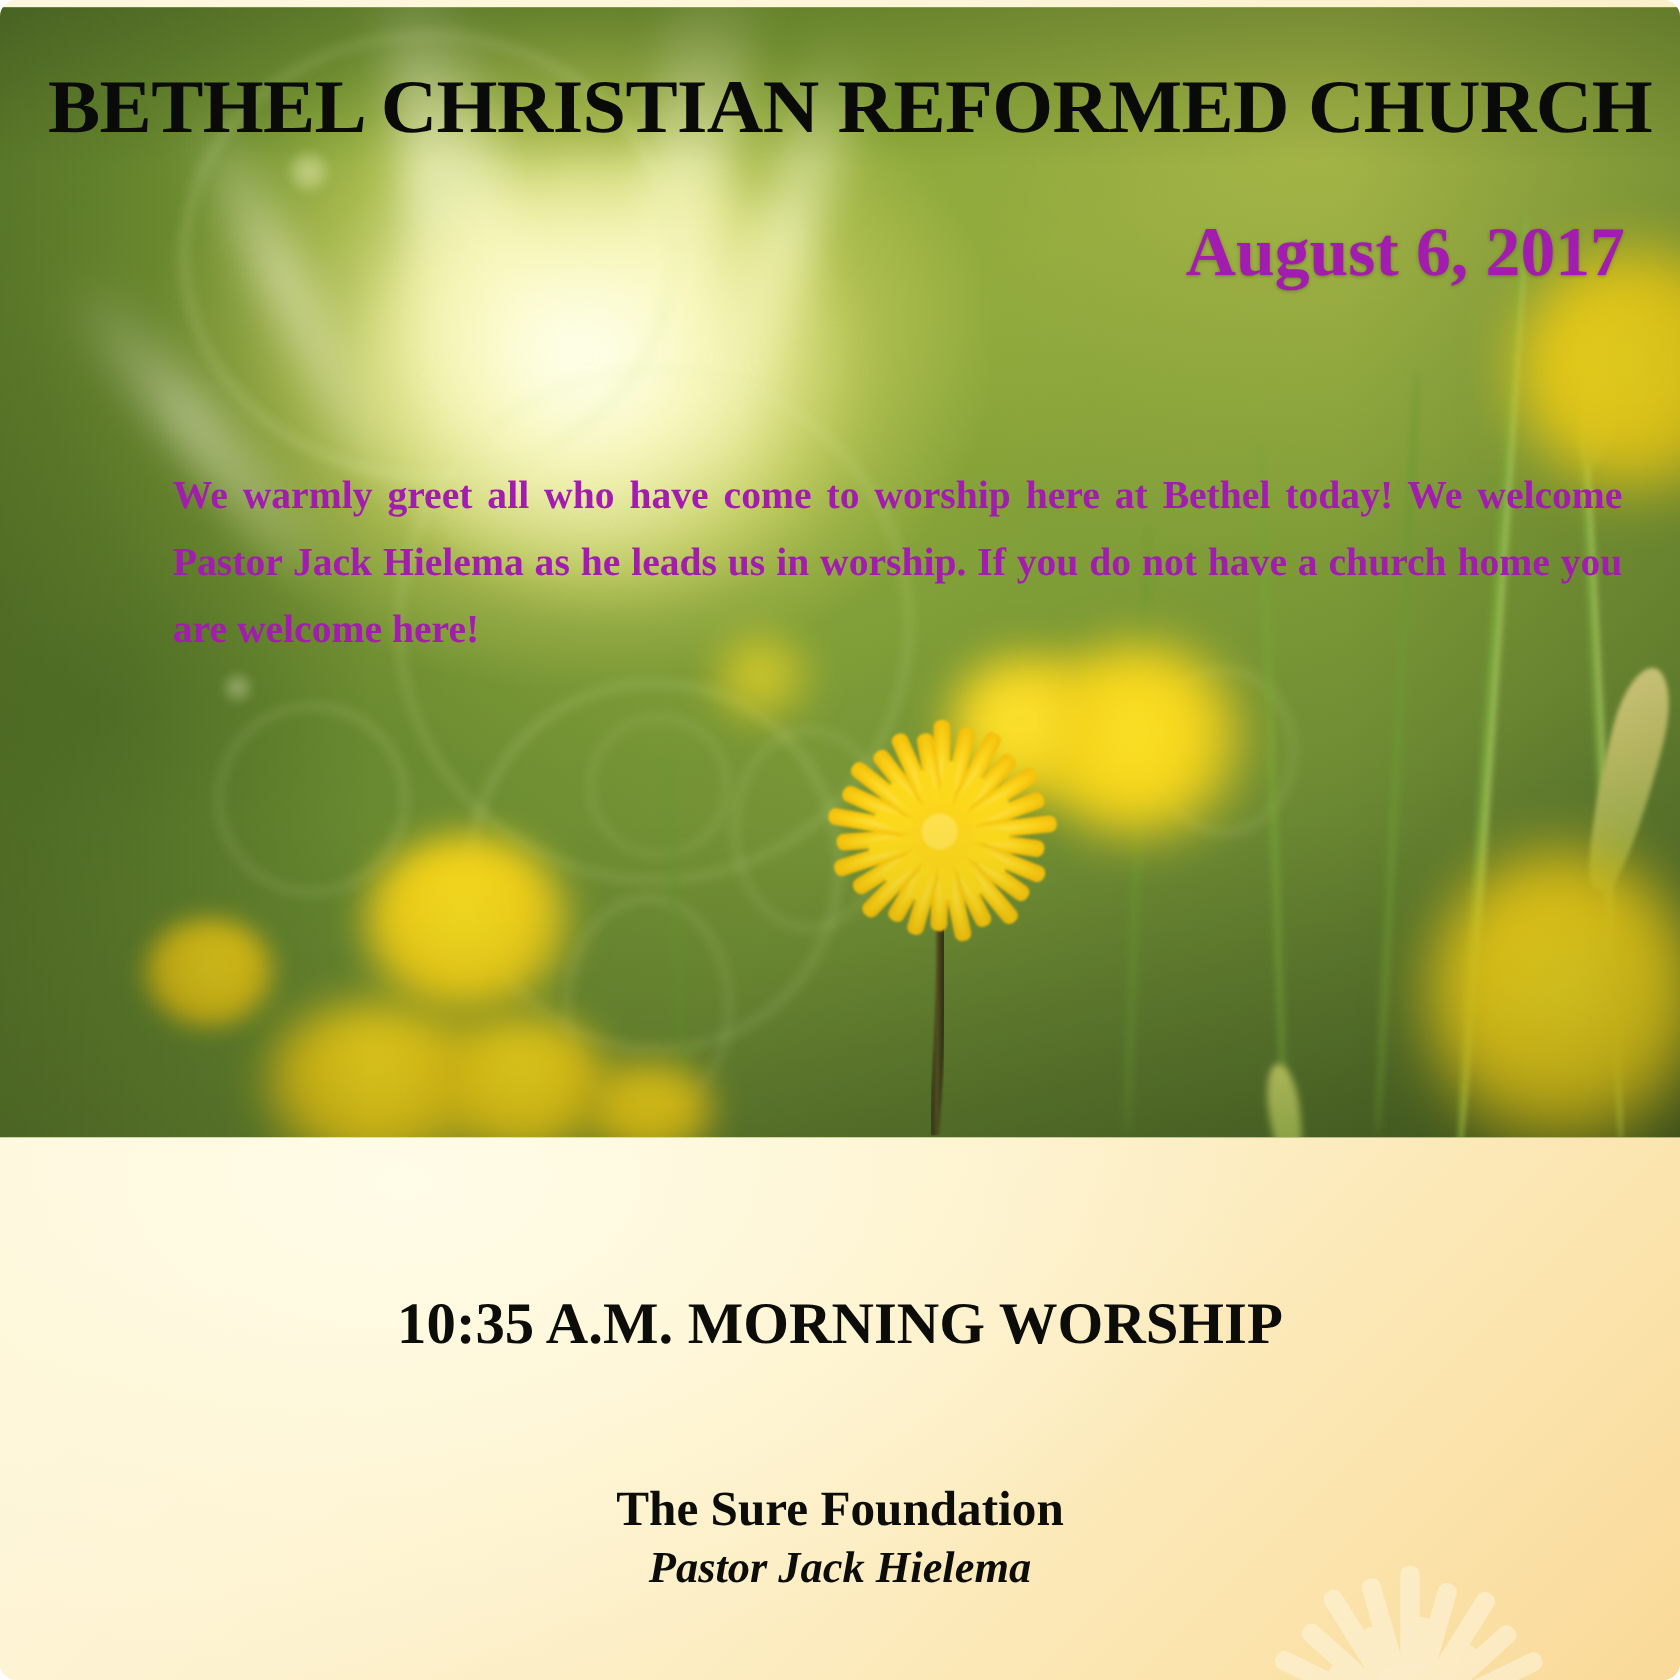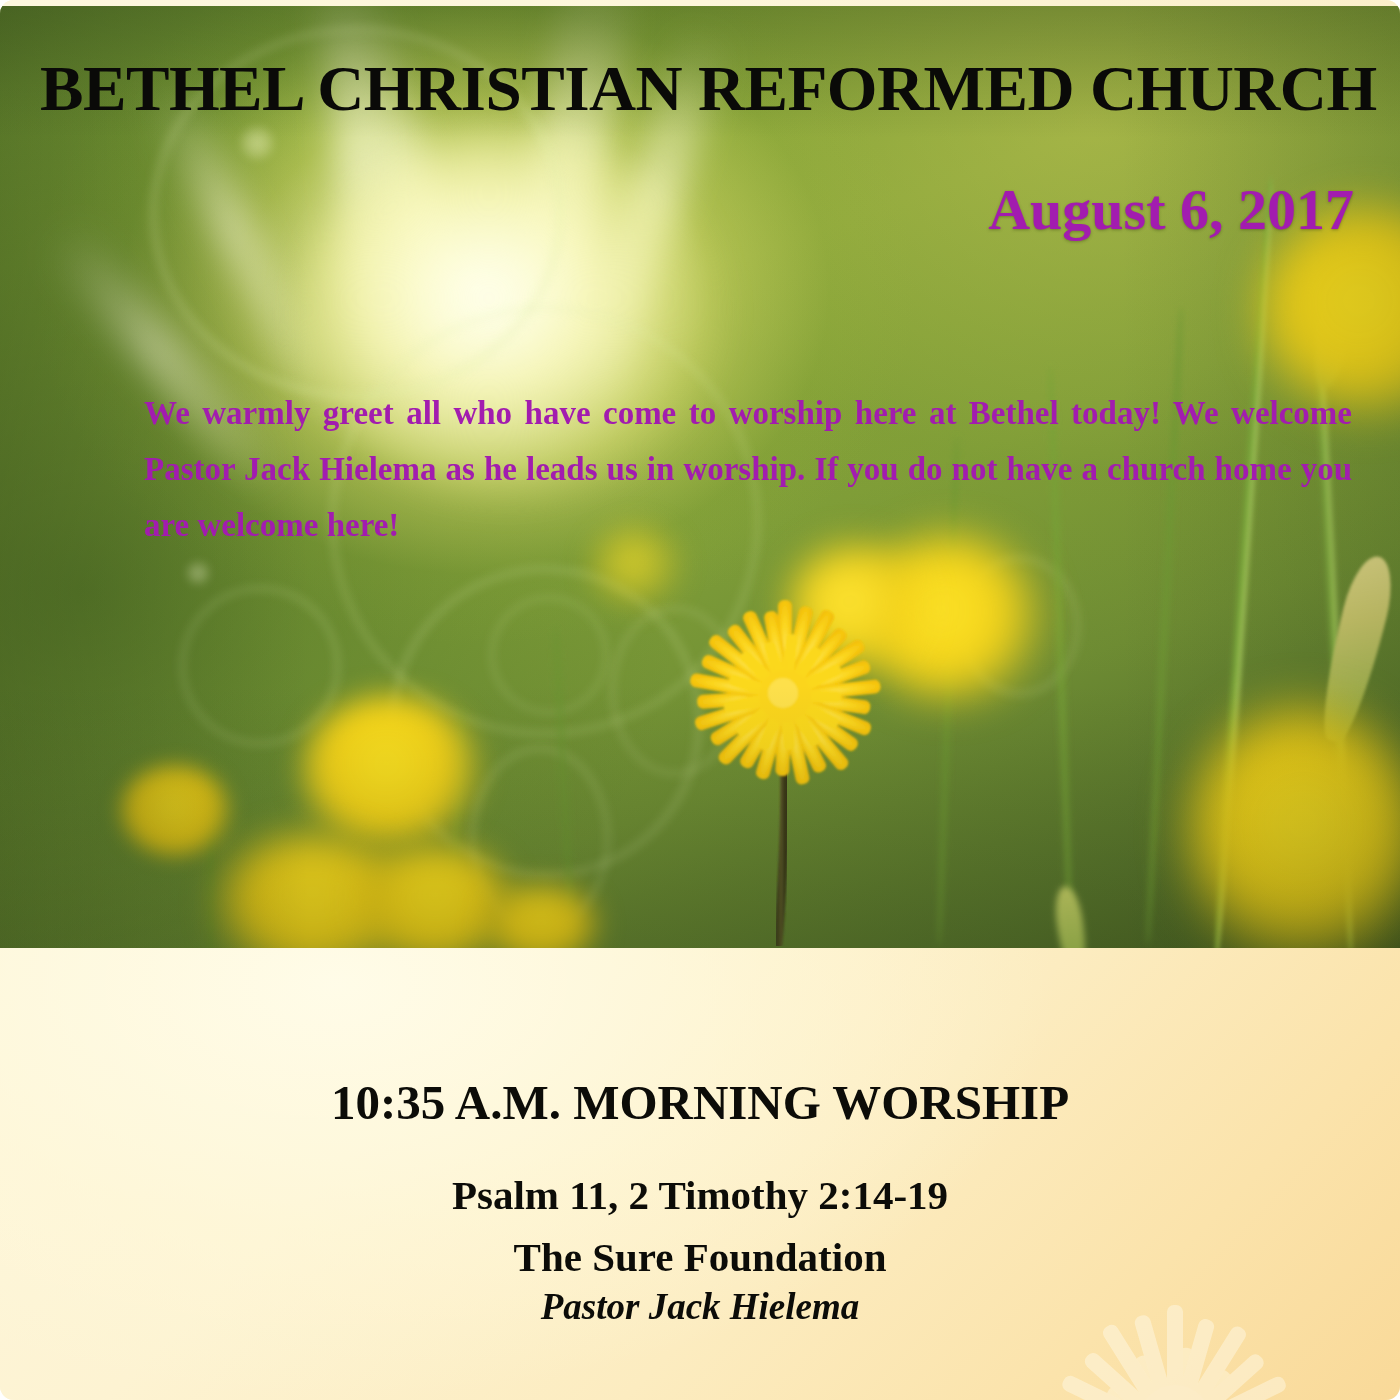--- a/index.html
+++ b/index.html
@@ -559,19 +559,18 @@
         <g transform="rotate(-88)">
             <rect x="-7" y="-76" width="14" height="76" rx="6"></rect>
           </g>
       </g>
       <circle cx="0" cy="-14" r="36" fill="#fffef6"></circle>
     </g>
   </svg>
 
   <div class="bottom-line" id="worship-time-line">10:35 A.M. MORNING WORSHIP</div>
 
-  <div class="bottom-line" id="scripture-line">Psalm 11, 2 Timothy 2:14-19</div>
 
   <div class="bottom-line" id="preacher-line">Pastor Jack Hielema</div>
 
   <div class="bottom-line" id="sermon-title-line">The Sure Foundation</div>
 
 </div>
 
 </body></html>

